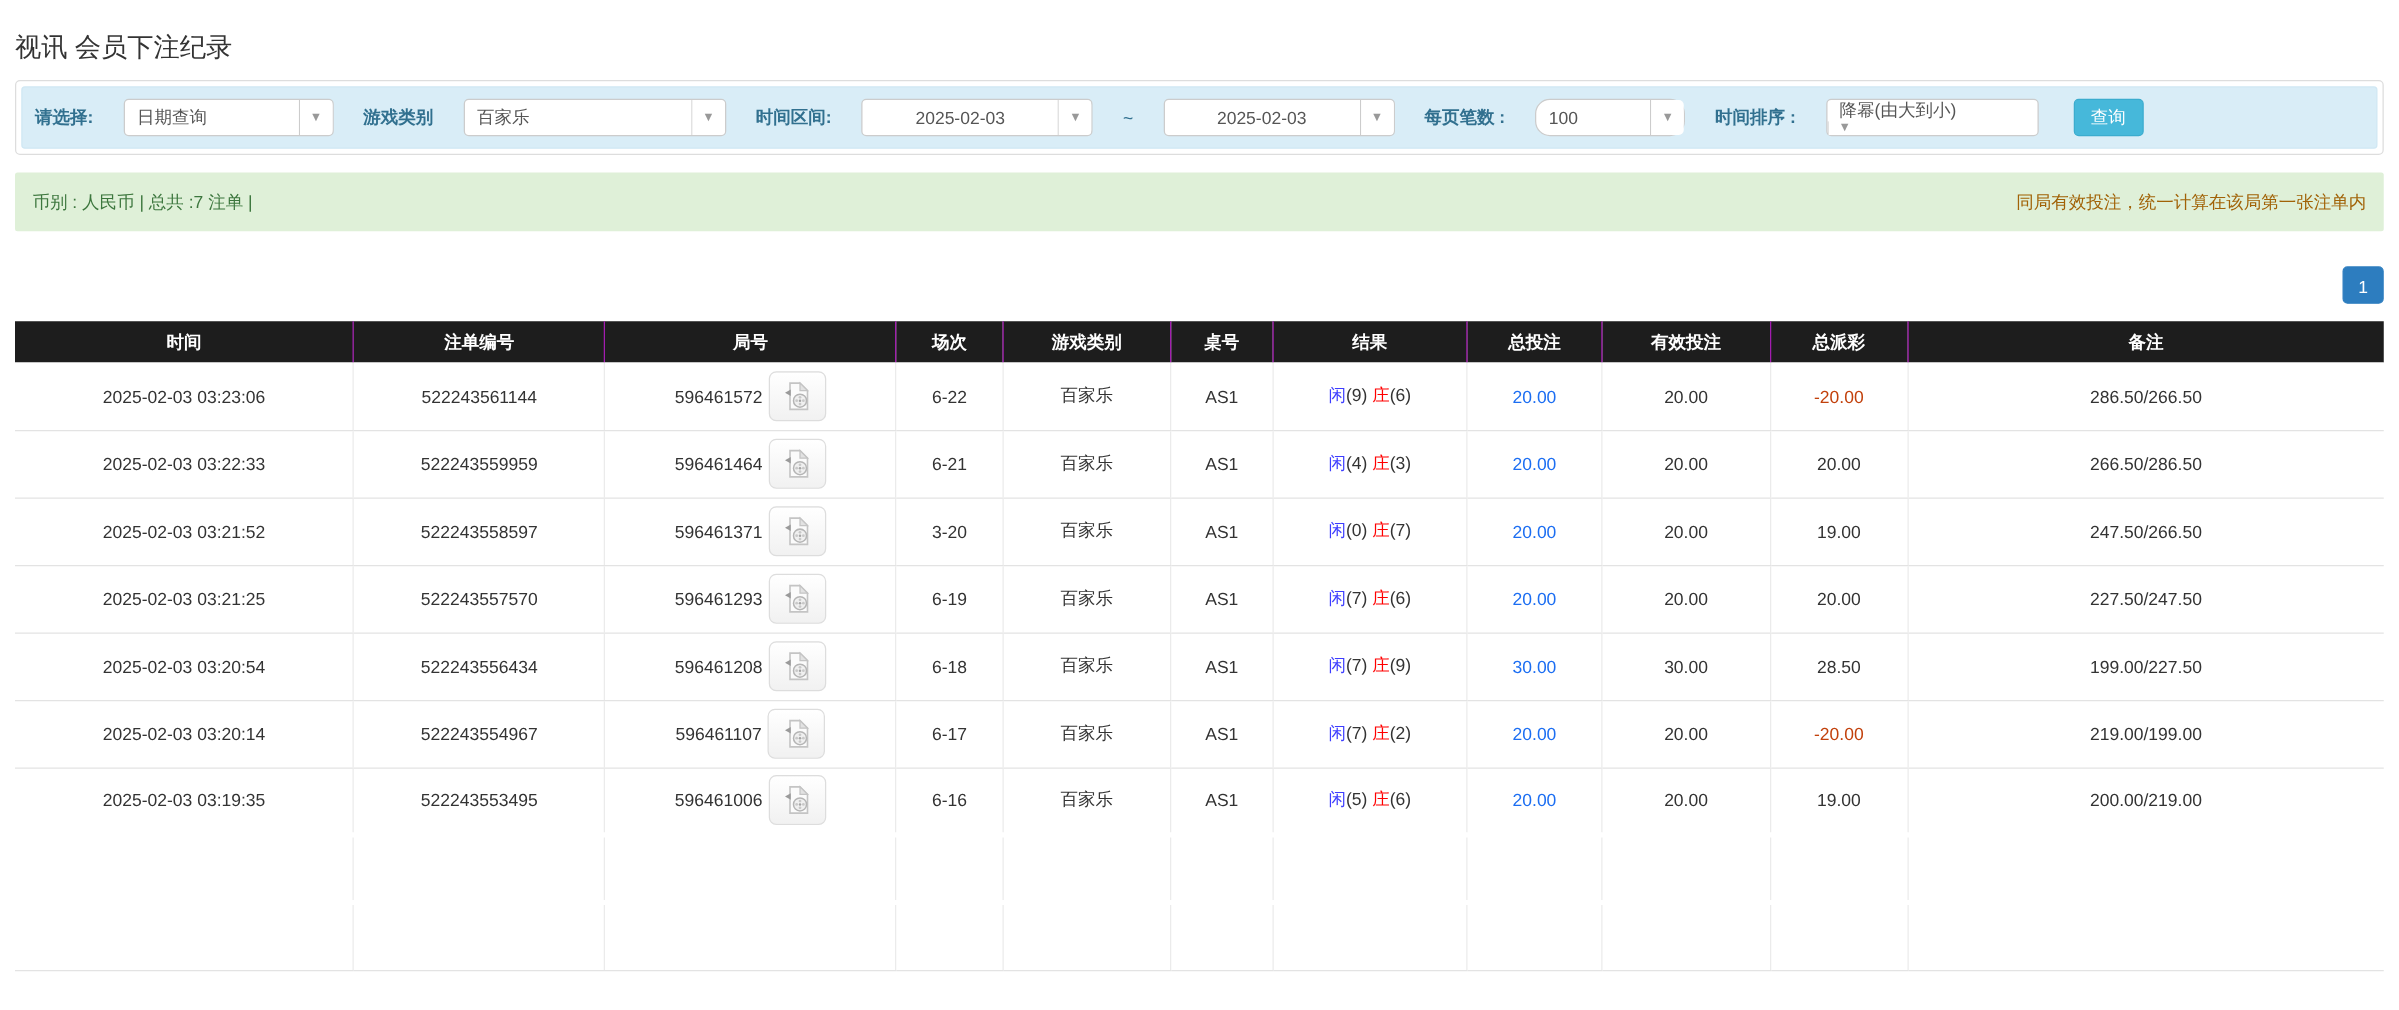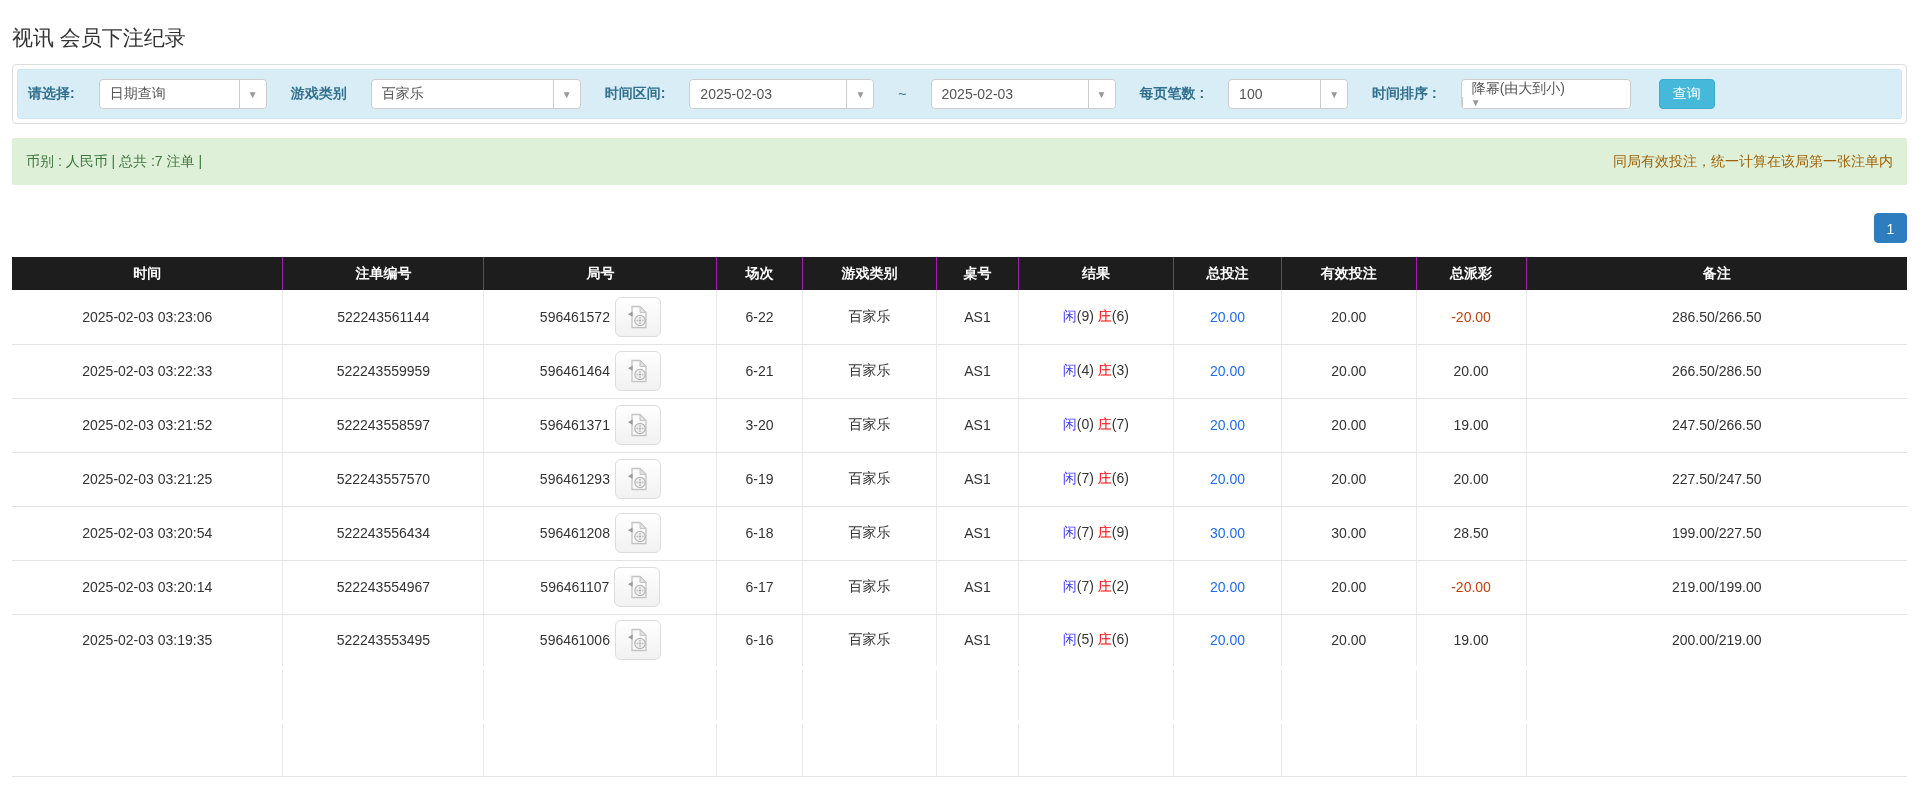--- a/index.html
+++ b/index.html
@@ -13,22 +13,22 @@
   .panel { border: 1px solid #ddd; border-radius: 4px; padding: 4px; }
   .filter-bar { background: #d9edf7; border: 1px solid #cfe7f3; border-radius: 3px;
     display: flex; align-items: center; padding: 9px 10px; gap: 24px; }
   .flabel { font-weight: bold; color: #31708f; white-space: nowrap; }
   .tilde { color: #31708f; }
   .select { background: #fff; border: 1px solid #ccc; border-radius: 4px; height: 30px;
     display: inline-flex; align-items: stretch; cursor: pointer; }
   .select .select-value { padding: 0 10px; display: flex; align-items: center; color: #555; flex: 1; white-space: nowrap; overflow: hidden; }
   .select .select-arrow { width: 27px; border-left: 1px solid #ccc; display: flex; align-items: center;
     justify-content: center; color: #999; font-size: 10px; background: #fff; border-radius: 0 4px 4px 0; }
-  .w162 { width: 168px; } .w210 { width: 210px; } .w185 { width: 185px; }
-  .w120 { width: 120px; } .w190 { width: 170px; flex-direction: column; }
+  .w162 { width: 168px; } .w210 { width: 210px; } .w185 { width: 185px; padding-left: 32px; }
+  .w120 { width: 120px; border-radius: 12px; } .w190 { width: 170px; flex-direction: column; }
   .search-btn { background: var(--accent, #46b8da); border: 1px solid #3bacce; color: #fff;
     border-radius: 4px; height: 30px; padding: 0 13px; font-size: 14px; cursor: pointer; margin-left: 4px; }
 
   
   .alert-success { margin-top: 14px; background: #dff0d8; border-radius: 2px; height: 47px;
     display: flex; align-items: center; justify-content: space-between; padding: 0 14px; }
   .alert-left { color: #3c763d; }
   .alert-note { color: #a16207; text-align: center; }
 
   

